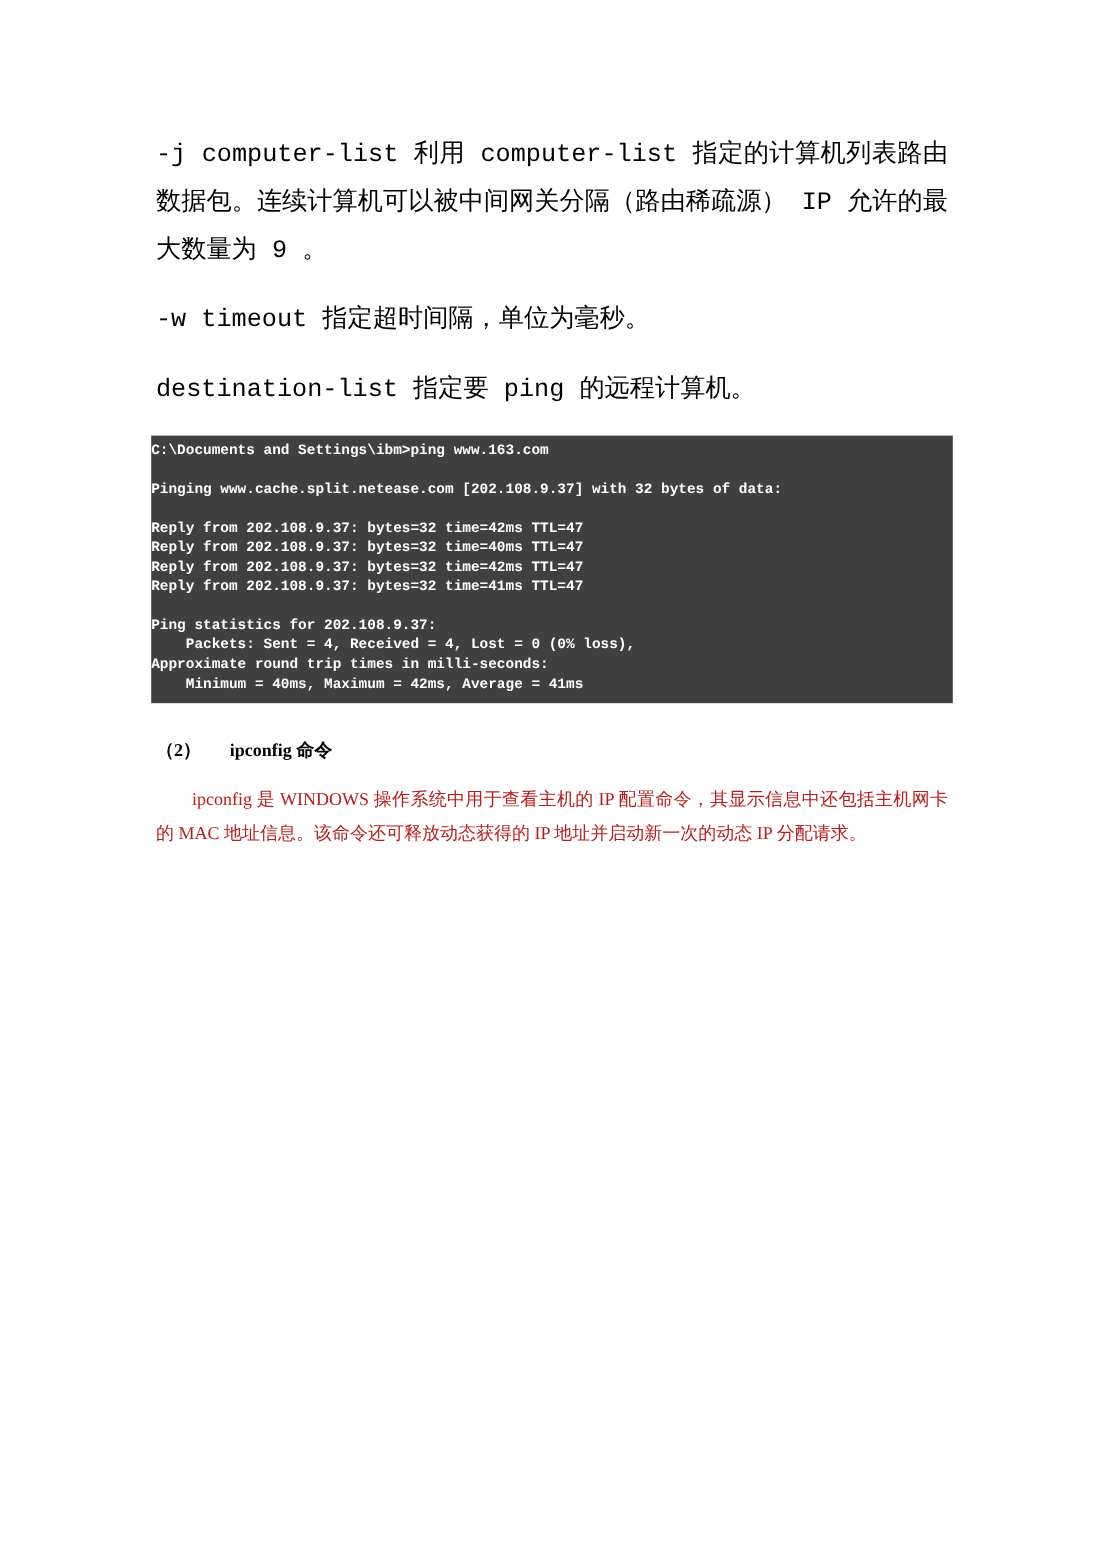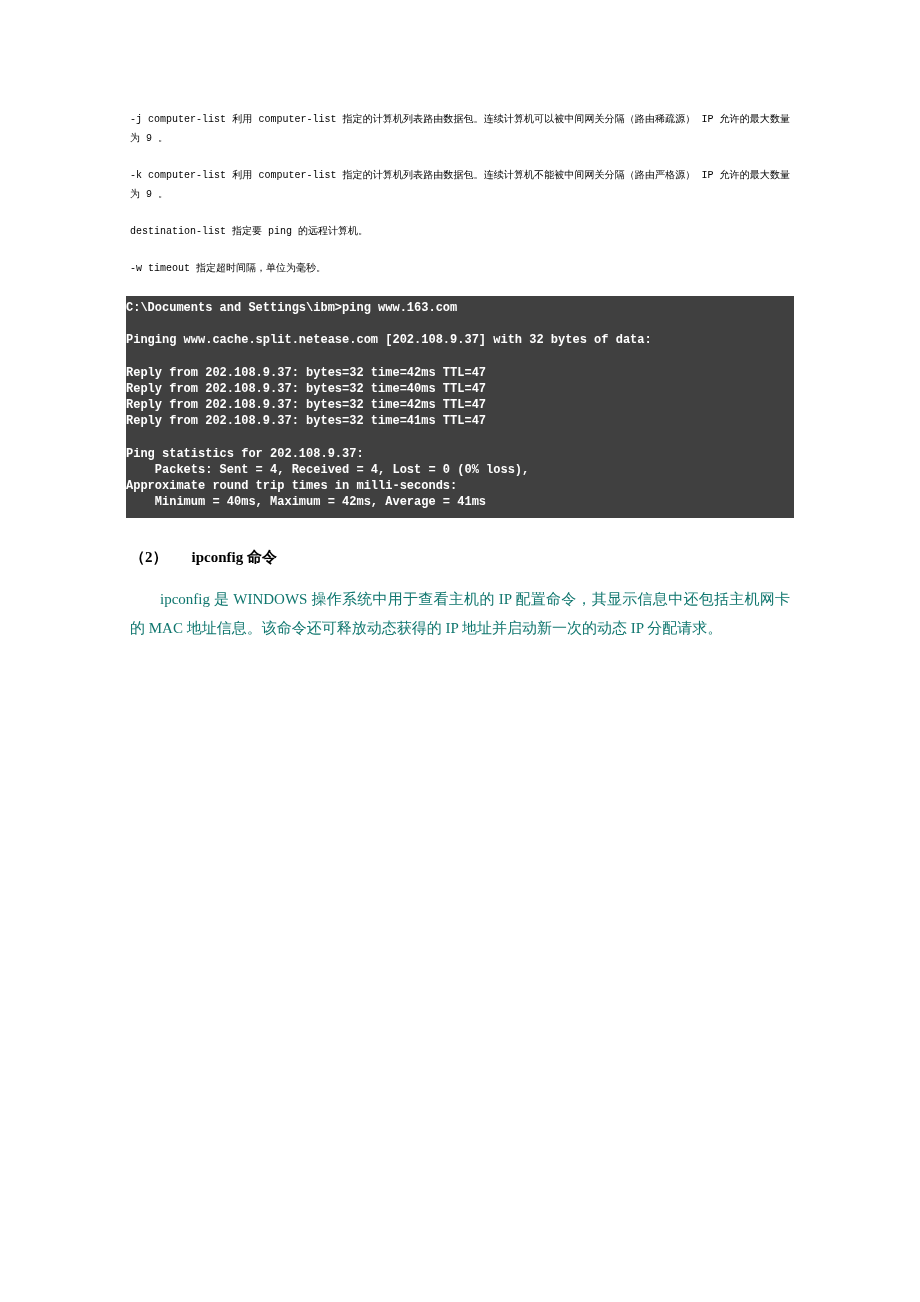--- a/index.html
+++ b/index.html
@@ -8,21 +8,21 @@
       background: #ffffff;
       font-family: "SimSun", "宋体", serif;
       width: 920px;
     }
     .page {
       padding: 110px 130px 40px 130px;
       box-sizing: border-box;
       width: 920px;
     }
     .para {
-      font-size: 10px;
+      font-size: 21px;
       line-height: 1.9;
       color: #000;
       margin: 0 0 18px 0;
       text-align: justify;
       word-break: break-all;
     }
     .mono {
       font-family: "Courier New", "SimSun", monospace;
     }
     .terminal {
@@ -43,40 +43,39 @@
       margin: 0 0 18px 0;
       font-family: "SimSun", "宋体", serif;
     }
     .heading .latin {
       font-family: "Times New Roman", serif;
       margin-left: 24px;
     }
     .indent-para {
       font-size: 15px;
       line-height: 1.9;
-      color: #0f766e;
+      color: #b91c1c;
       margin: 0;
       text-align: justify;
       text-indent: 2em;
       word-break: break-all;
       font-family: "SimSun", "宋体", serif;
     }
   </style>
 </head>
 <body>
 
 <div class="page">
 
   <p class="para mono">-j computer-list 利用 computer-list 指定的计算机列表路由数据包。连续计算机可以被中间网关分隔（路由稀疏源） IP 允许的最大数量为 9 。</p>
 
-  <p class="para mono">-k computer-list 利用 computer-list 指定的计算机列表路由数据包。连续计算机不能被中间网关分隔（路由严格源） IP 允许的最大数量为 9 。</p>
+
+  <p class="para mono">-w timeout 指定超时间隔，单位为毫秒。</p>
 
   <p class="para mono">destination-list 指定要 ping 的远程计算机。</p>
-
-  <p class="para mono">-w timeout 指定超时间隔，单位为毫秒。</p>
 
 
   <div class="terminal"><span>C:\Documents and Settings\ibm&gt;ping www.163.com</span>
 <span></span>
 <span>Pinging www.cache.split.netease.com [202.108.9.37] with 32 bytes of data:</span>
 <span></span>
 <span>Reply from 202.108.9.37: bytes=32 time=42ms TTL=47</span>
 <span>Reply from 202.108.9.37: bytes=32 time=40ms TTL=47</span>
 <span>Reply from 202.108.9.37: bytes=32 time=42ms TTL=47</span>
 <span>Reply from 202.108.9.37: bytes=32 time=41ms TTL=47</span>

